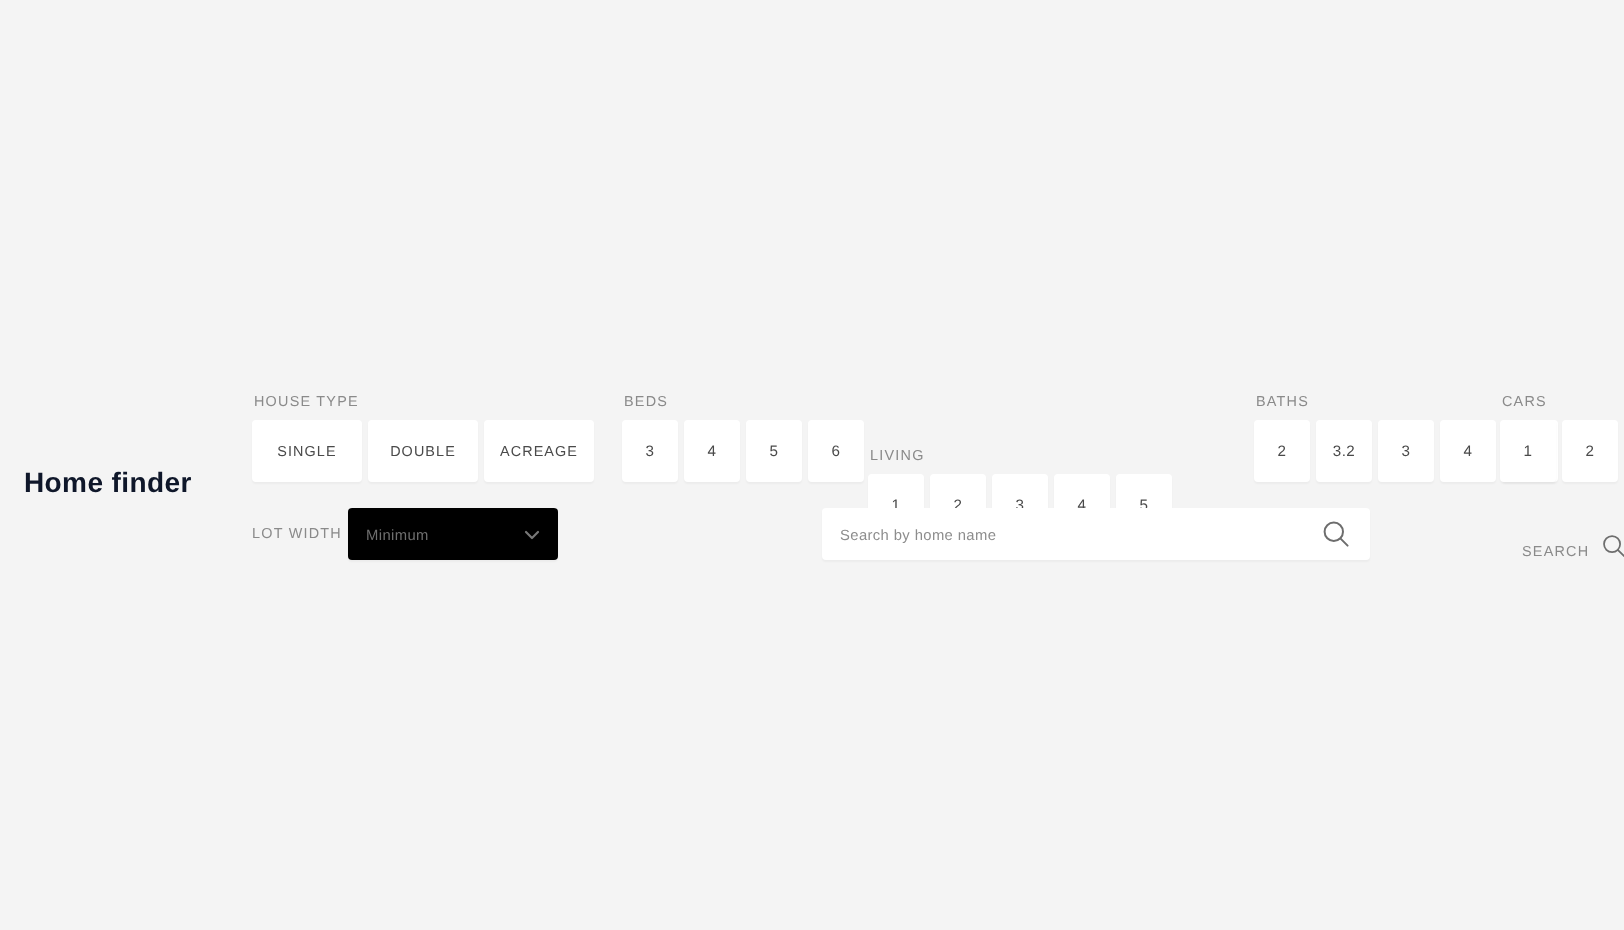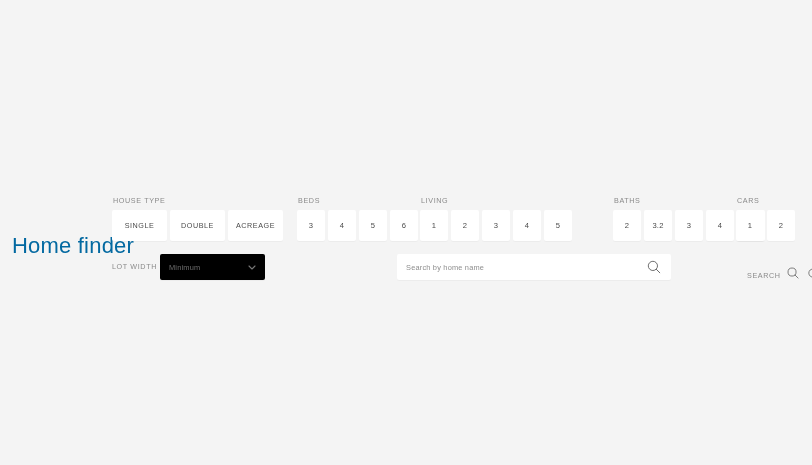--- a/index.html
+++ b/index.html
@@ -10,35 +10,35 @@
     width: 812px;
     height: 465px;
     background: #f4f4f4;
     font-family: "Liberation Sans", sans-serif;
     overflow: hidden;
     position: relative;
   }
 
   #finder {
     position: absolute;
-    left: 0;
+    left: 14px;
     top: 196px;
     width: 675px;
     height: 90px;
   }
 
   
   .brand {
     position: absolute;
     left: 12px;
     top: 233px;
-    font-size: 22px;
-    font-weight: 400;
+    font-size: 14px;
+    font-weight: 700;
     letter-spacing: 0.2px;
-    color: #0369a1;
+    color: #0f172a;
     white-space: nowrap;
   }
 
   
   .groups-row {
     position: absolute;
     left: 112px;
     top: 0;
     right: 0;
     height: 52px;
@@ -209,21 +209,21 @@
       <div class="filter-group" style="left:185px;">
         <div class="group-label">BEDS</div>
         <div class="chips">
           <button class="chip narrow">3</button>
           <button class="chip narrow">4</button>
           <button class="chip narrow">5</button>
           <button class="chip narrow">6</button>
         </div>
       </div>
 
-      <div class="filter-group" style="left:308px;">
+      <div class="filter-group" style="left:308px;margin-top:27px;">
         <div class="group-label">LIVING</div>
         <div class="chips">
           <button class="chip narrow">1</button>
           <button class="chip narrow">2</button>
           <button class="chip narrow">3</button>
           <button class="chip narrow">4</button>
           <button class="chip narrow">5</button>
         </div>
       </div>
 

